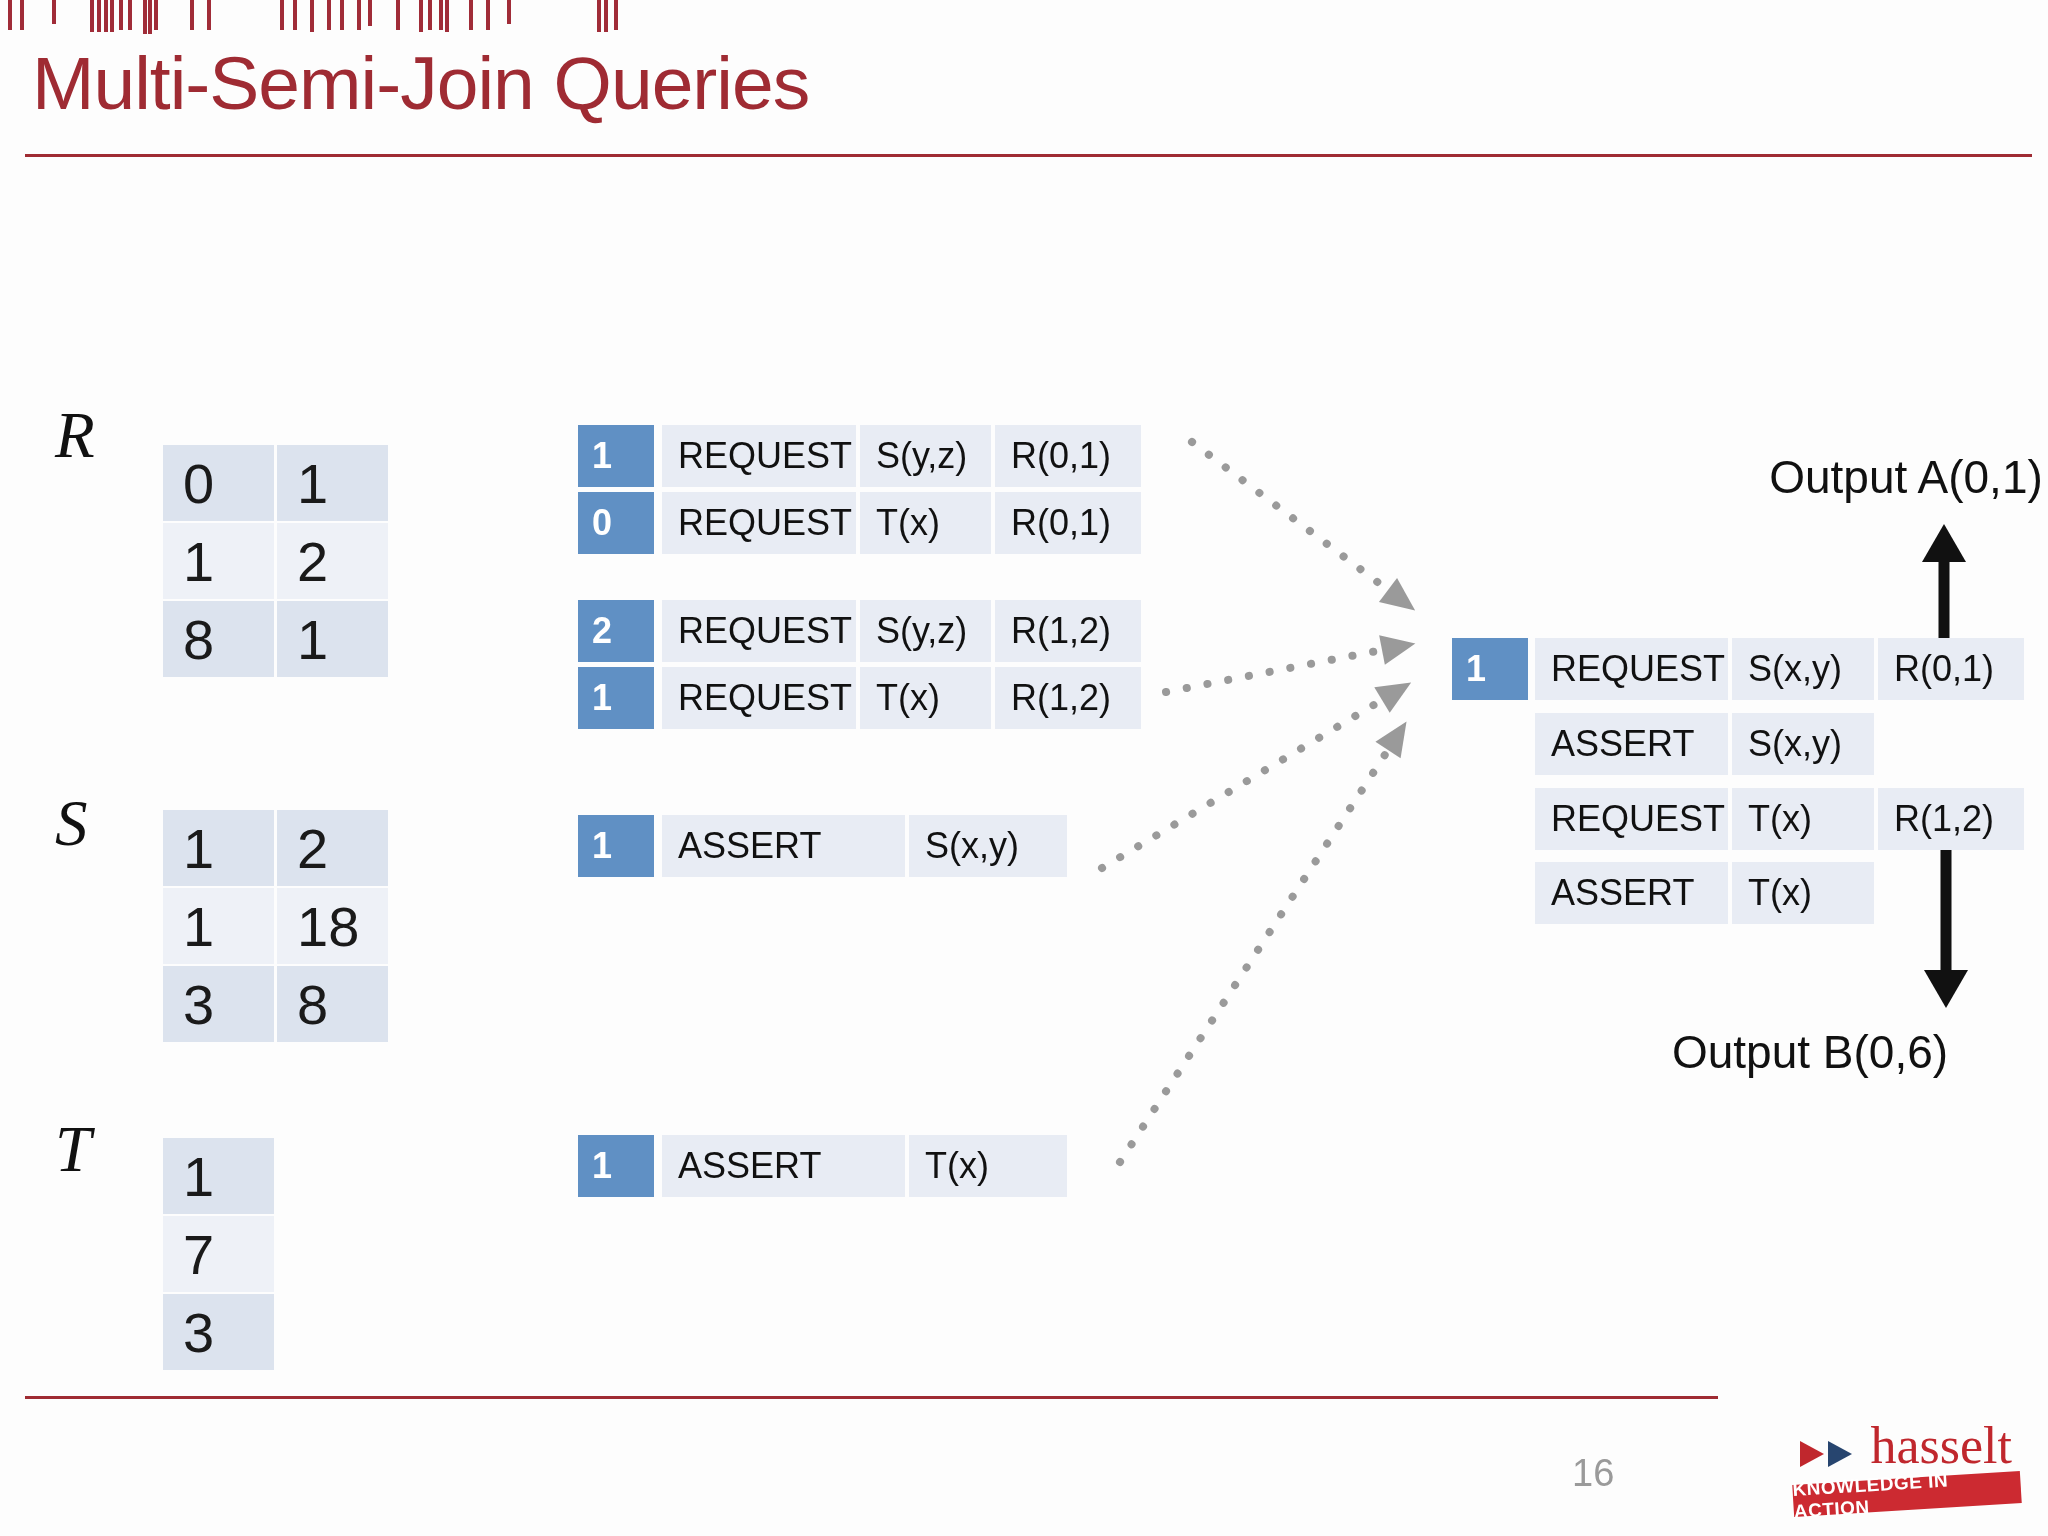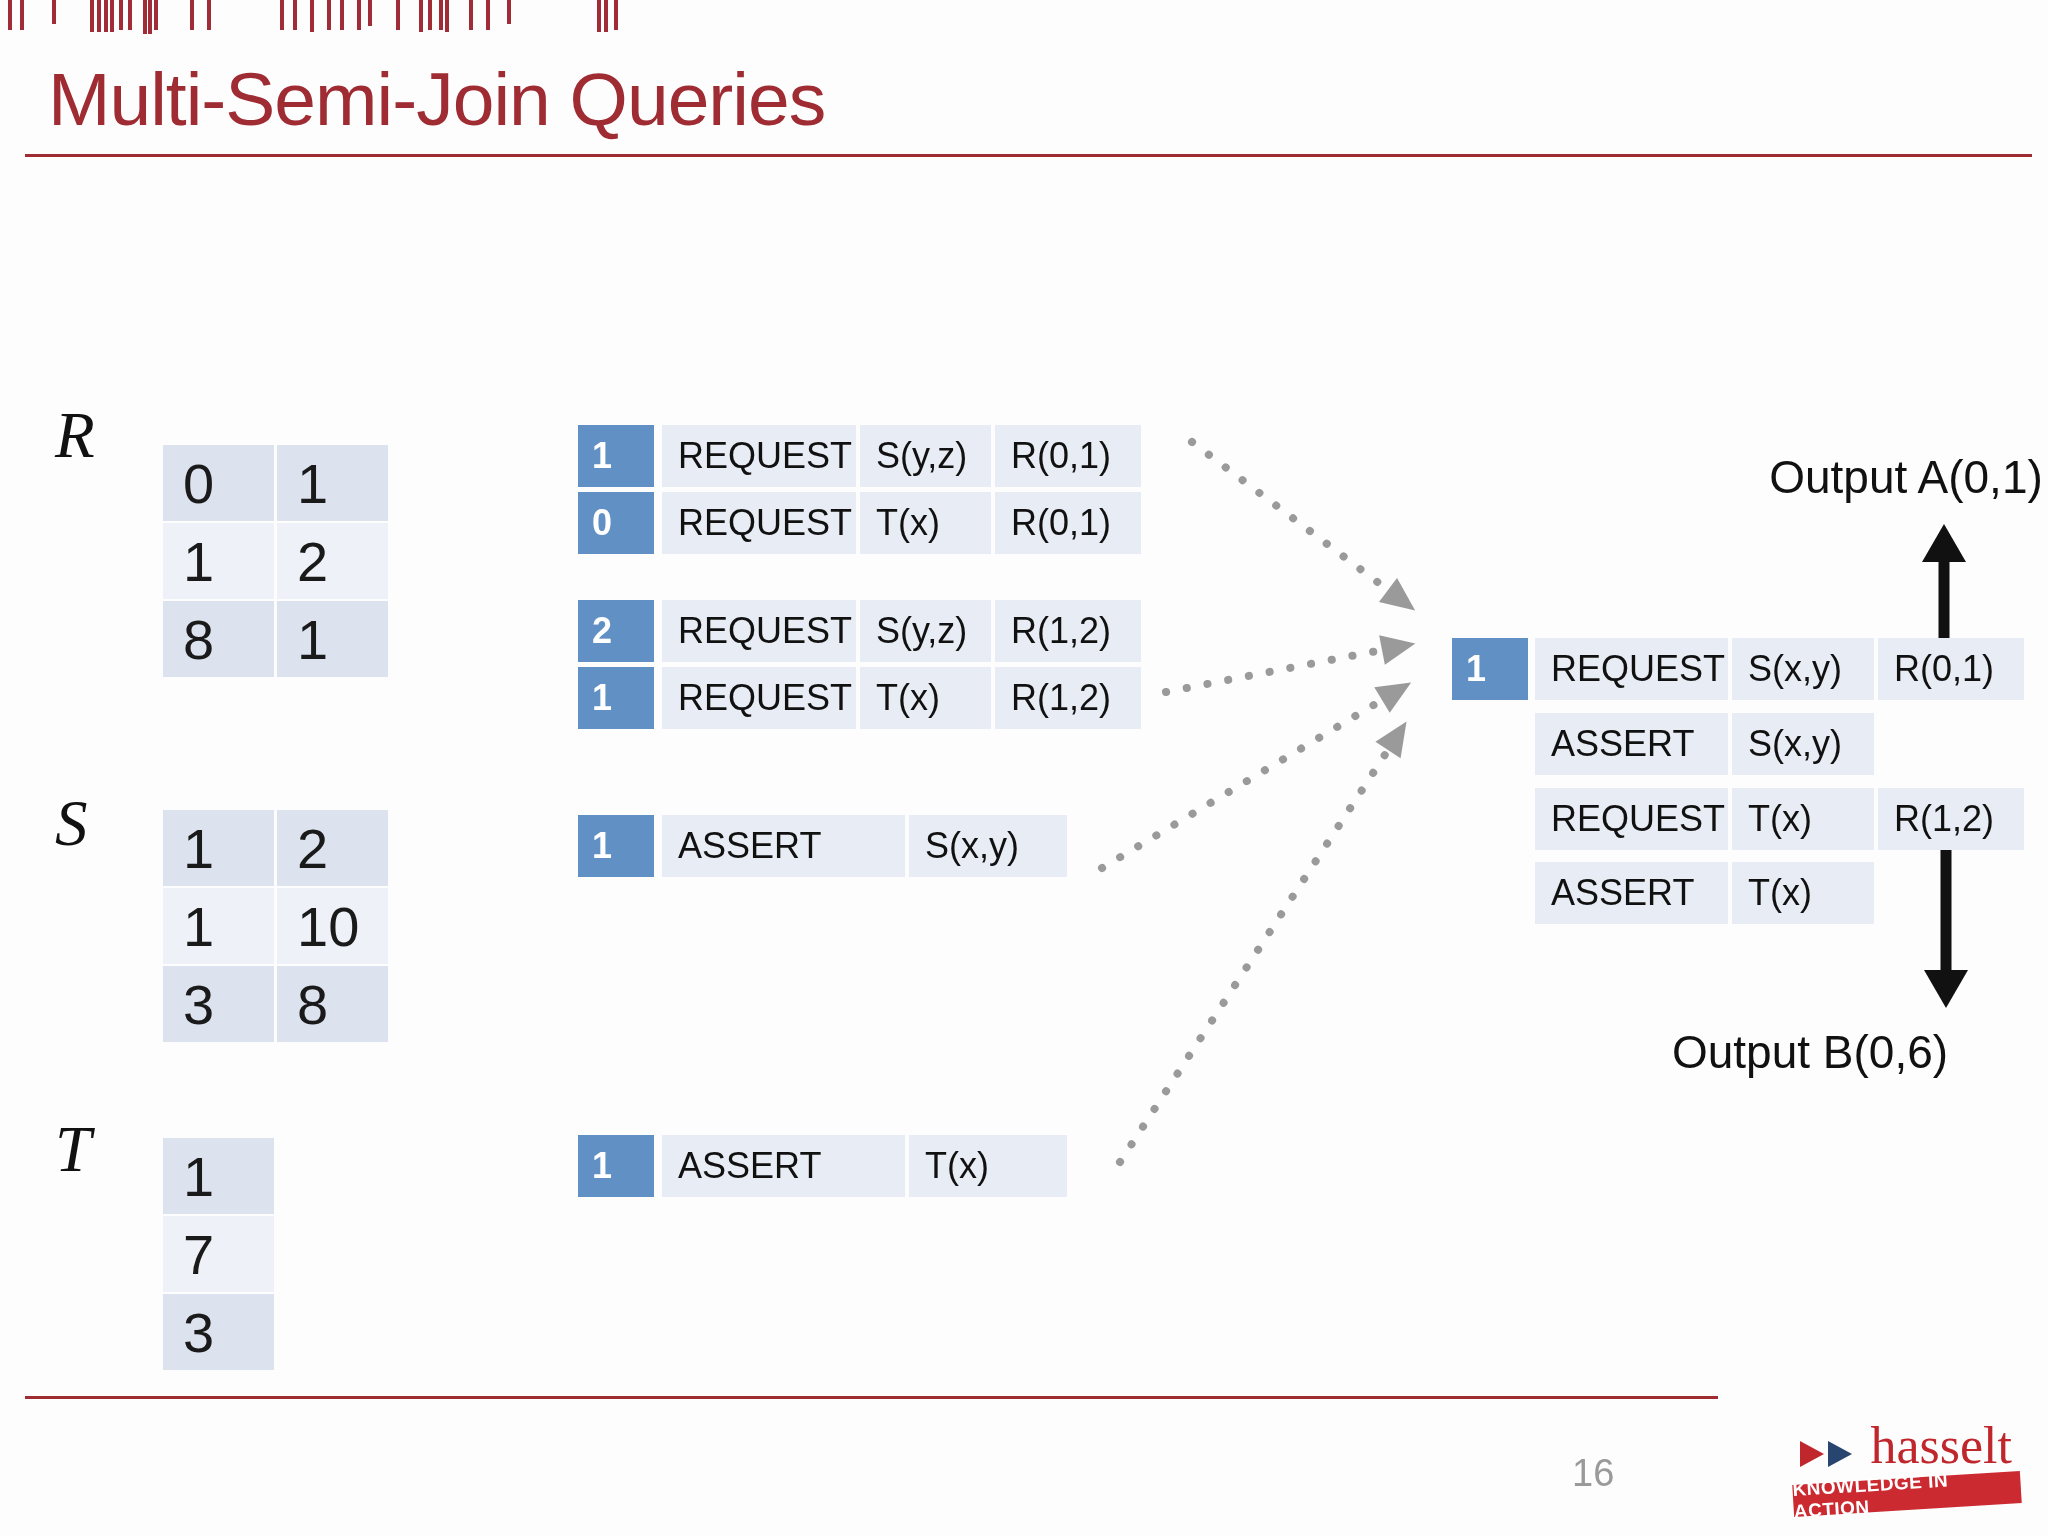--- a/index.html
+++ b/index.html
@@ -1,18 +1,18 @@
 <!DOCTYPE html>
 <html><head>
 <meta charset="utf-8">
 <style>
   html,body{margin:0;padding:0;background:#ffffff;}
   .slide{position:relative;width:2048px;height:1536px;background:#fdfdfd;overflow:hidden;
          font-family:"Liberation Sans",sans-serif;color:#111;}
-  .title{position:absolute;left:32px;top:40px;margin:16px;font-size:75px;font-weight:400;
+  .title{position:absolute;left:32px;top:40px;margin:0;font-size:75px;font-weight:400;
          color:#9f2b33;letter-spacing:-1px;font-family:"Liberation Sans",sans-serif;}
   .rule{position:absolute;background:#9f2b33;height:3px;}
   .queries{position:absolute;left:455px;top:222px;font-family:"Liberation Mono",monospace;
            font-weight:bold;font-size:58px;line-height:68px;color:#000;white-space:pre;}
   .mathlabel{position:absolute;font-family:"Liberation Serif",serif;font-style:italic;
              font-size:65px;color:#111;}
   .dcell{position:absolute;width:111px;height:76px;box-sizing:border-box;display:flex;
          align-items:center;padding-left:20px;font-size:56px;color:#1a1a1a;}
   .dark{background:#dce3ee;}
   .light{background:#eef1f7;}
@@ -99,21 +99,21 @@
   <div class="dcell dark" style="left:277px;top:445px;">1</div>
   <div class="dcell light" style="left:163px;top:523px;">1</div>
   <div class="dcell light" style="left:277px;top:523px;">2</div>
   <div class="dcell dark" style="left:163px;top:601px;">8</div>
   <div class="dcell dark" style="left:277px;top:601px;">1</div>
 
   <div class="mathlabel" style="left:55px;top:786px;">S</div>
   <div class="dcell dark" style="left:163px;top:810px;">1</div>
   <div class="dcell dark" style="left:277px;top:810px;">2</div>
   <div class="dcell light" style="left:163px;top:888px;">1</div>
-  <div class="dcell light" style="left:277px;top:888px;">10</div>
+  <div class="dcell light" style="left:277px;top:888px;">18</div>
   <div class="dcell dark" style="left:163px;top:966px;">3</div>
   <div class="dcell dark" style="left:277px;top:966px;">8</div>
 
   <div class="mathlabel" style="left:55px;top:1112px;">T</div>
   <div class="dcell dark" style="left:163px;top:1138px;">1</div>
   <div class="dcell light" style="left:163px;top:1216px;">7</div>
   <div class="dcell dark" style="left:163px;top:1294px;">3</div>
 
   <div class="badge" style="left:578px;top:425px;">1</div>
   <div class="mcell" style="left:662px;top:425px;width:194px;">REQUEST</div>

